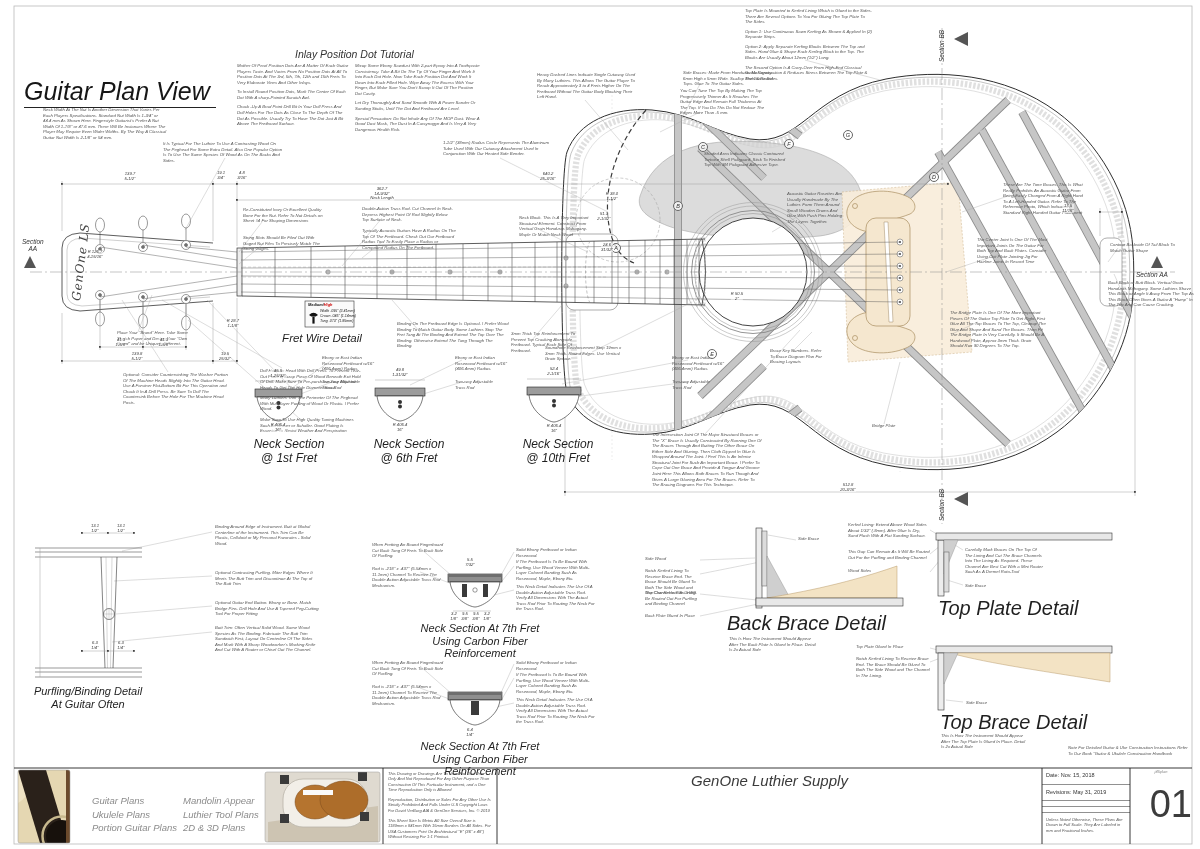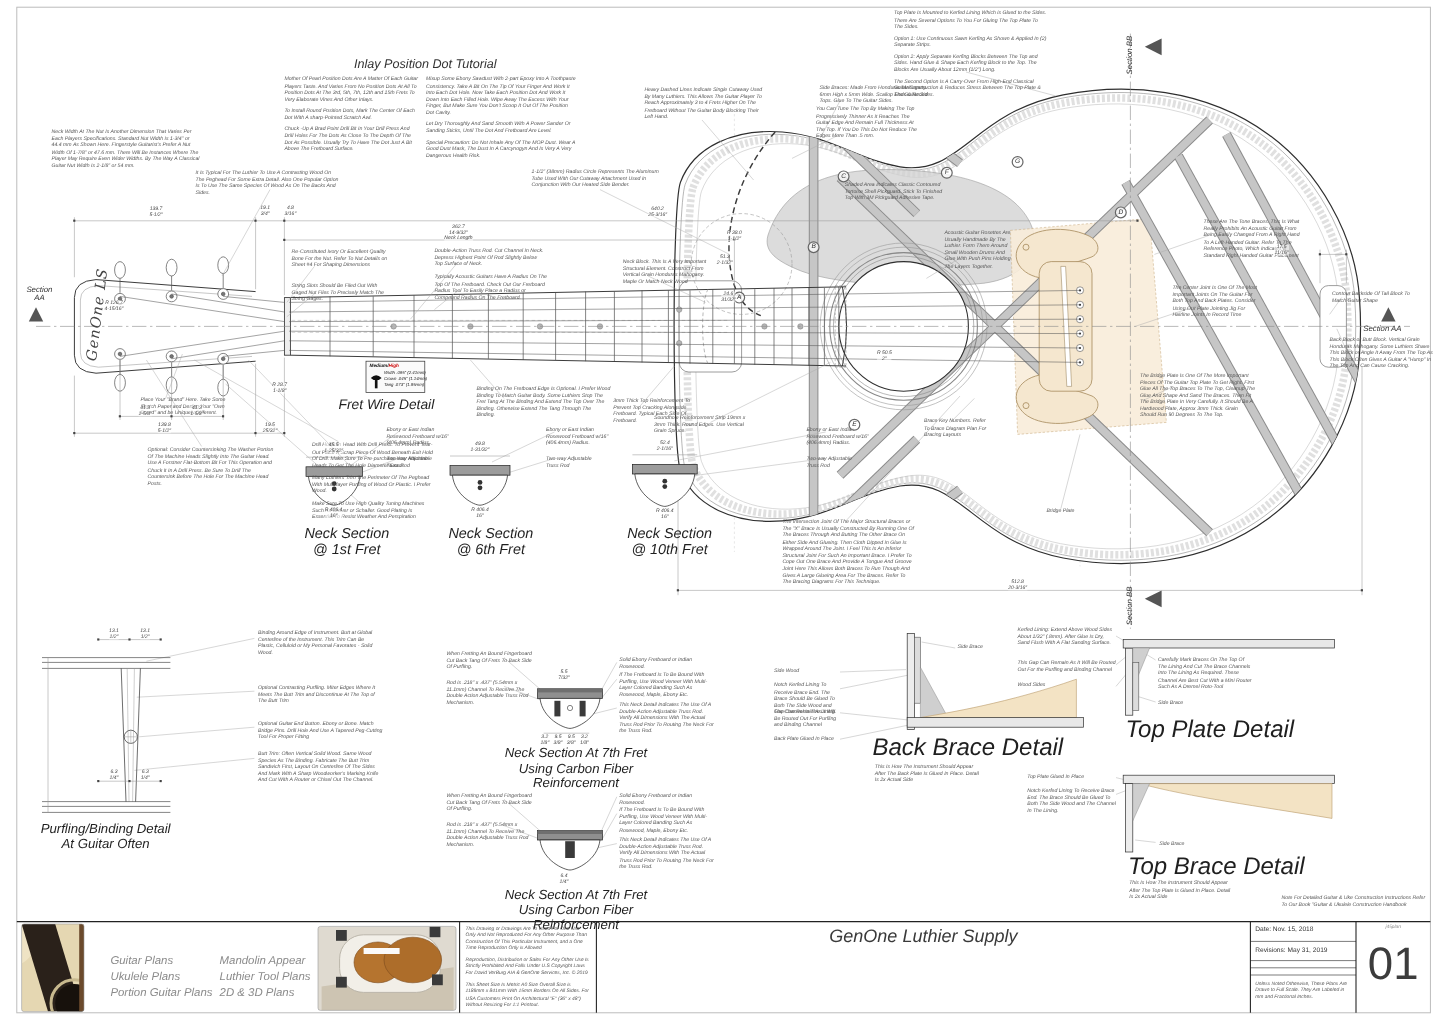--- a/index.html
+++ b/index.html
@@ -26,21 +26,21 @@
   .prodcol{position:absolute;font:italic 9.5px/13.5px "Liberation Sans",sans-serif;color:#8b8b8b;white-space:nowrap;}
   .legal{position:absolute;left:388px;width:104px;font:italic 4.1px/1.3 "Liberation Sans",sans-serif;color:#555;}
   #supply{position:absolute;left:497px;top:773px;width:545px;text-align:center;
        font:italic 15px/1.1 "Liberation Sans",sans-serif;color:#3a3a3a;}
   #plan-title{position:absolute;left:497px;top:791px;width:545px;text-align:center;
        font:italic 33px/1.1 "Liberation Sans",sans-serif;color:#151515;}
   .infotext{position:absolute;font:5.5px/1.2 "Liberation Sans",sans-serif;color:#333;}
   #scale-note{position:absolute;left:1046px;top:817px;width:80px;font:italic 4.1px/1.3 "Liberation Sans",sans-serif;color:#555;}
   #file-label{position:absolute;left:1130px;top:770px;width:62px;text-align:center;
        font:italic 4px/1.1 "Liberation Sans",sans-serif;color:#888;}
-  #sheet-number{position:absolute;left:1130px;top:780px;width:62px;text-align:center;
+  #sheet-number{position:absolute;left:1130px;top:780px;width:62px;text-align:right;
        font:38px/1.3 "Liberation Sans",sans-serif;color:#3c3c3c;}
   .logo-rot{position:absolute;left:70px;top:300px;font:italic 12px/1 "DejaVu Serif",serif;color:#444;
        transform:rotate(-83deg);transform-origin:left top;letter-spacing:1px;}
   svg{position:absolute;left:0;top:0;}
 </style>
 </head>
 <body>
 
 <div id="sheet">
 
@@ -452,20 +452,21 @@
     <ellipse cx="344" cy="800" rx="24" ry="19" fill="#ad6d2a" stroke="#7a4a1d" stroke-width="0.5"></ellipse>
     <rect x="303" y="790" width="30" height="5" fill="#fafafa"></rect>
     <rect x="280" y="775" width="9" height="9" fill="#3a3a3a"></rect>
         <rect x="358" y="772" width="9" height="9" fill="#3a3a3a"></rect>
     <rect x="280" y="814" width="9" height="9" fill="#3a3a3a"></rect>
         <rect x="360" y="812" width="9" height="9" fill="#3a3a3a"></rect>
   </g>
   <rect x="265" y="772" width="115" height="70" rx="2" fill="none" stroke="#999" stroke-width="0.5"></rect>
 </svg>
 
+<div id="main-title">Guitar Plan View</div>
 <div class="note" style="left:43px;top:107px;width:124px">Neck Width At The Nut Is Another Dimension That Varies Per Each Players Specifications. Standard Nut Width Is 1-3/4" or 44.4 mm As Shown Here. Fingerstyle Guitarist's Prefer A Nut Width Of 1-7/8" or 47.6 mm. There Will Be Instances Where The Player May Require Even Wider Widths. By The Way A Classical Guitar Nut Width Is 2-1/8" or 54 mm.</div>
 
 <div id="tut-head">Inlay Position Dot Tutorial</div>
 <div class="note" style="left:237px;top:63px;width:112px">
   <p>Mother Of Pearl Position Dots Are A Matter Of Each Guitar Players Taste. And Varies From No Position Dots At All To Position Dots At The 3rd, 5th, 7th, 12th and 15th Frets To Very Elaborate Vines And Other Inlays.</p>
   <p>To Install Round Position Dots, Mark The Center Of Each Dot With A sharp-Pointed Scratch Awl.</p>
   <p>Chuck -Up A Brad Point Drill Bit In Your Drill Press And Drill Holes For The Dots As Close To The Depth Of The Dot As Possible. Usually Try To Have The Dot Just A Bit Above The Fretboard Surface.</p>
 </div>
 <div class="note" style="left:355px;top:63px;width:126px">
   <p>Mixup Some Ebony Sawdust With 2-part Epoxy Into A Toothpaste Consistency. Take A Bit On The Tip Of Your Finger And Work It Into Each Dot Hole. Now Take Each Position Dot And Work It Down Into Each Filled Hole. Wipe Away The Excess With Your Finger, But Make Sure You Don't Scoop It Out Of The Position Dot Cavity.</p>

